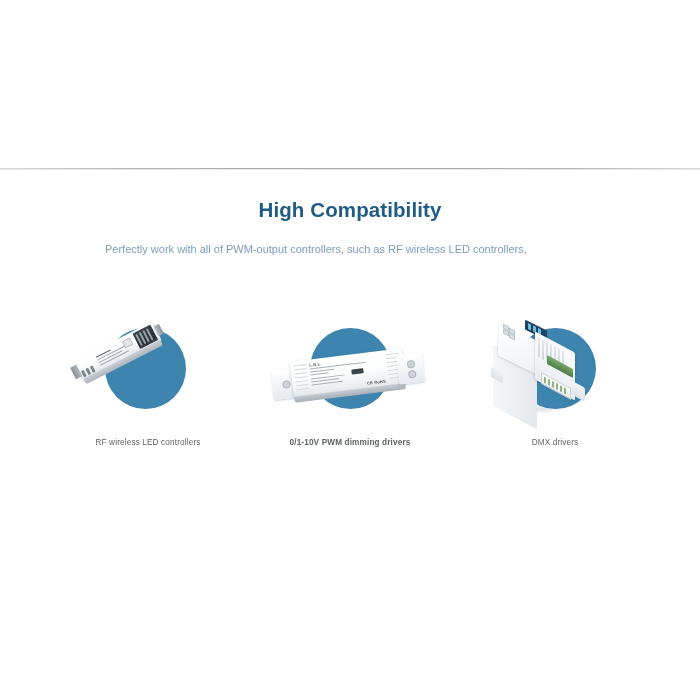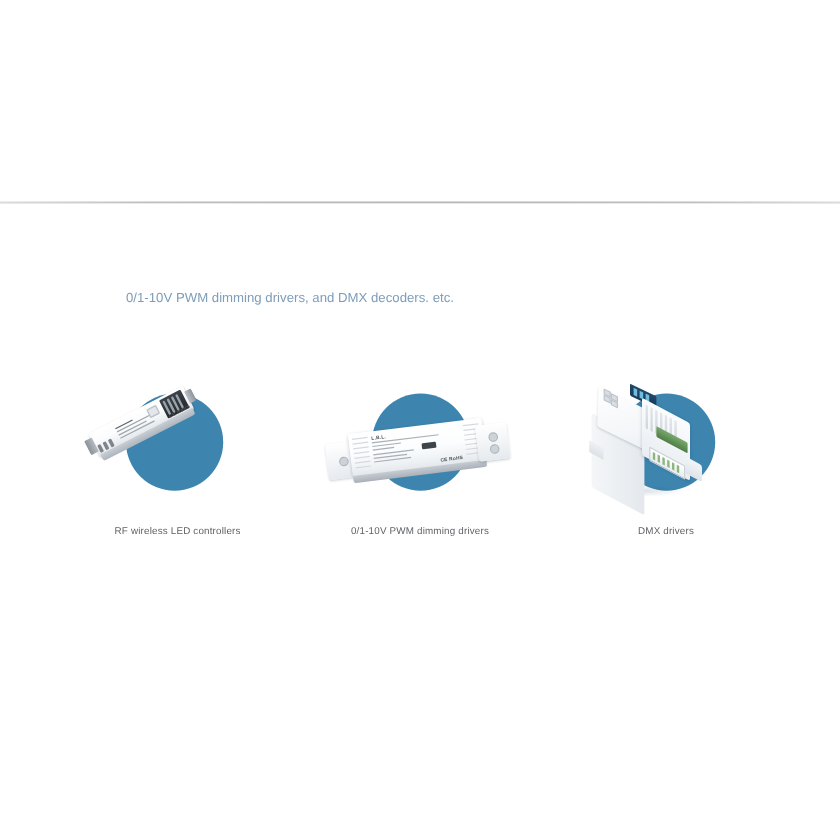--- a/index.html
+++ b/index.html
@@ -127,21 +127,21 @@
     left: 0;
     top: 128px;
     width: 200px;
     text-align: center;
     font-size: 8.2px;
     color: #5f6266;
     letter-spacing: 0.15px;
     white-space: nowrap;
   }
   .product.p1 .caption { text-align: center;  left: 8px; width: 190px; }
-  .product.p2 .caption { text-align: center; }
+  .product.p2 .caption { text-align: center; font-weight: bold; }
   .product.p3 .caption { text-align: center; }
 
   
   .dev1 {
     position: absolute;
     left: 30px;
     top: 30px;
     width: 88px;
     height: 27px;
     transform: rotate(-27deg);
@@ -501,23 +501,24 @@
   }
 </style>
 </head>
 <body>
 
 <div class="top-panel"></div>
 <div class="panel-shadow"></div>
 
 <div class="content">
 
+  <div class="section-title">High Compatibility</div>
 
   <div class="section-body">
-    <span class="line">0/1-10V PWM dimming drivers, and DMX decoders. etc.</span>
+    <span class="line">Perfectly work with all of PWM-output controllers, such as RF wireless LED controllers,</span>
   </div>
 
   <div class="product-row">
 
     <div class="product p1">
       <div class="circle"></div>
       <div class="device-stage">
         <div class="dev1">
           <div class="body">
             <div class="term">

